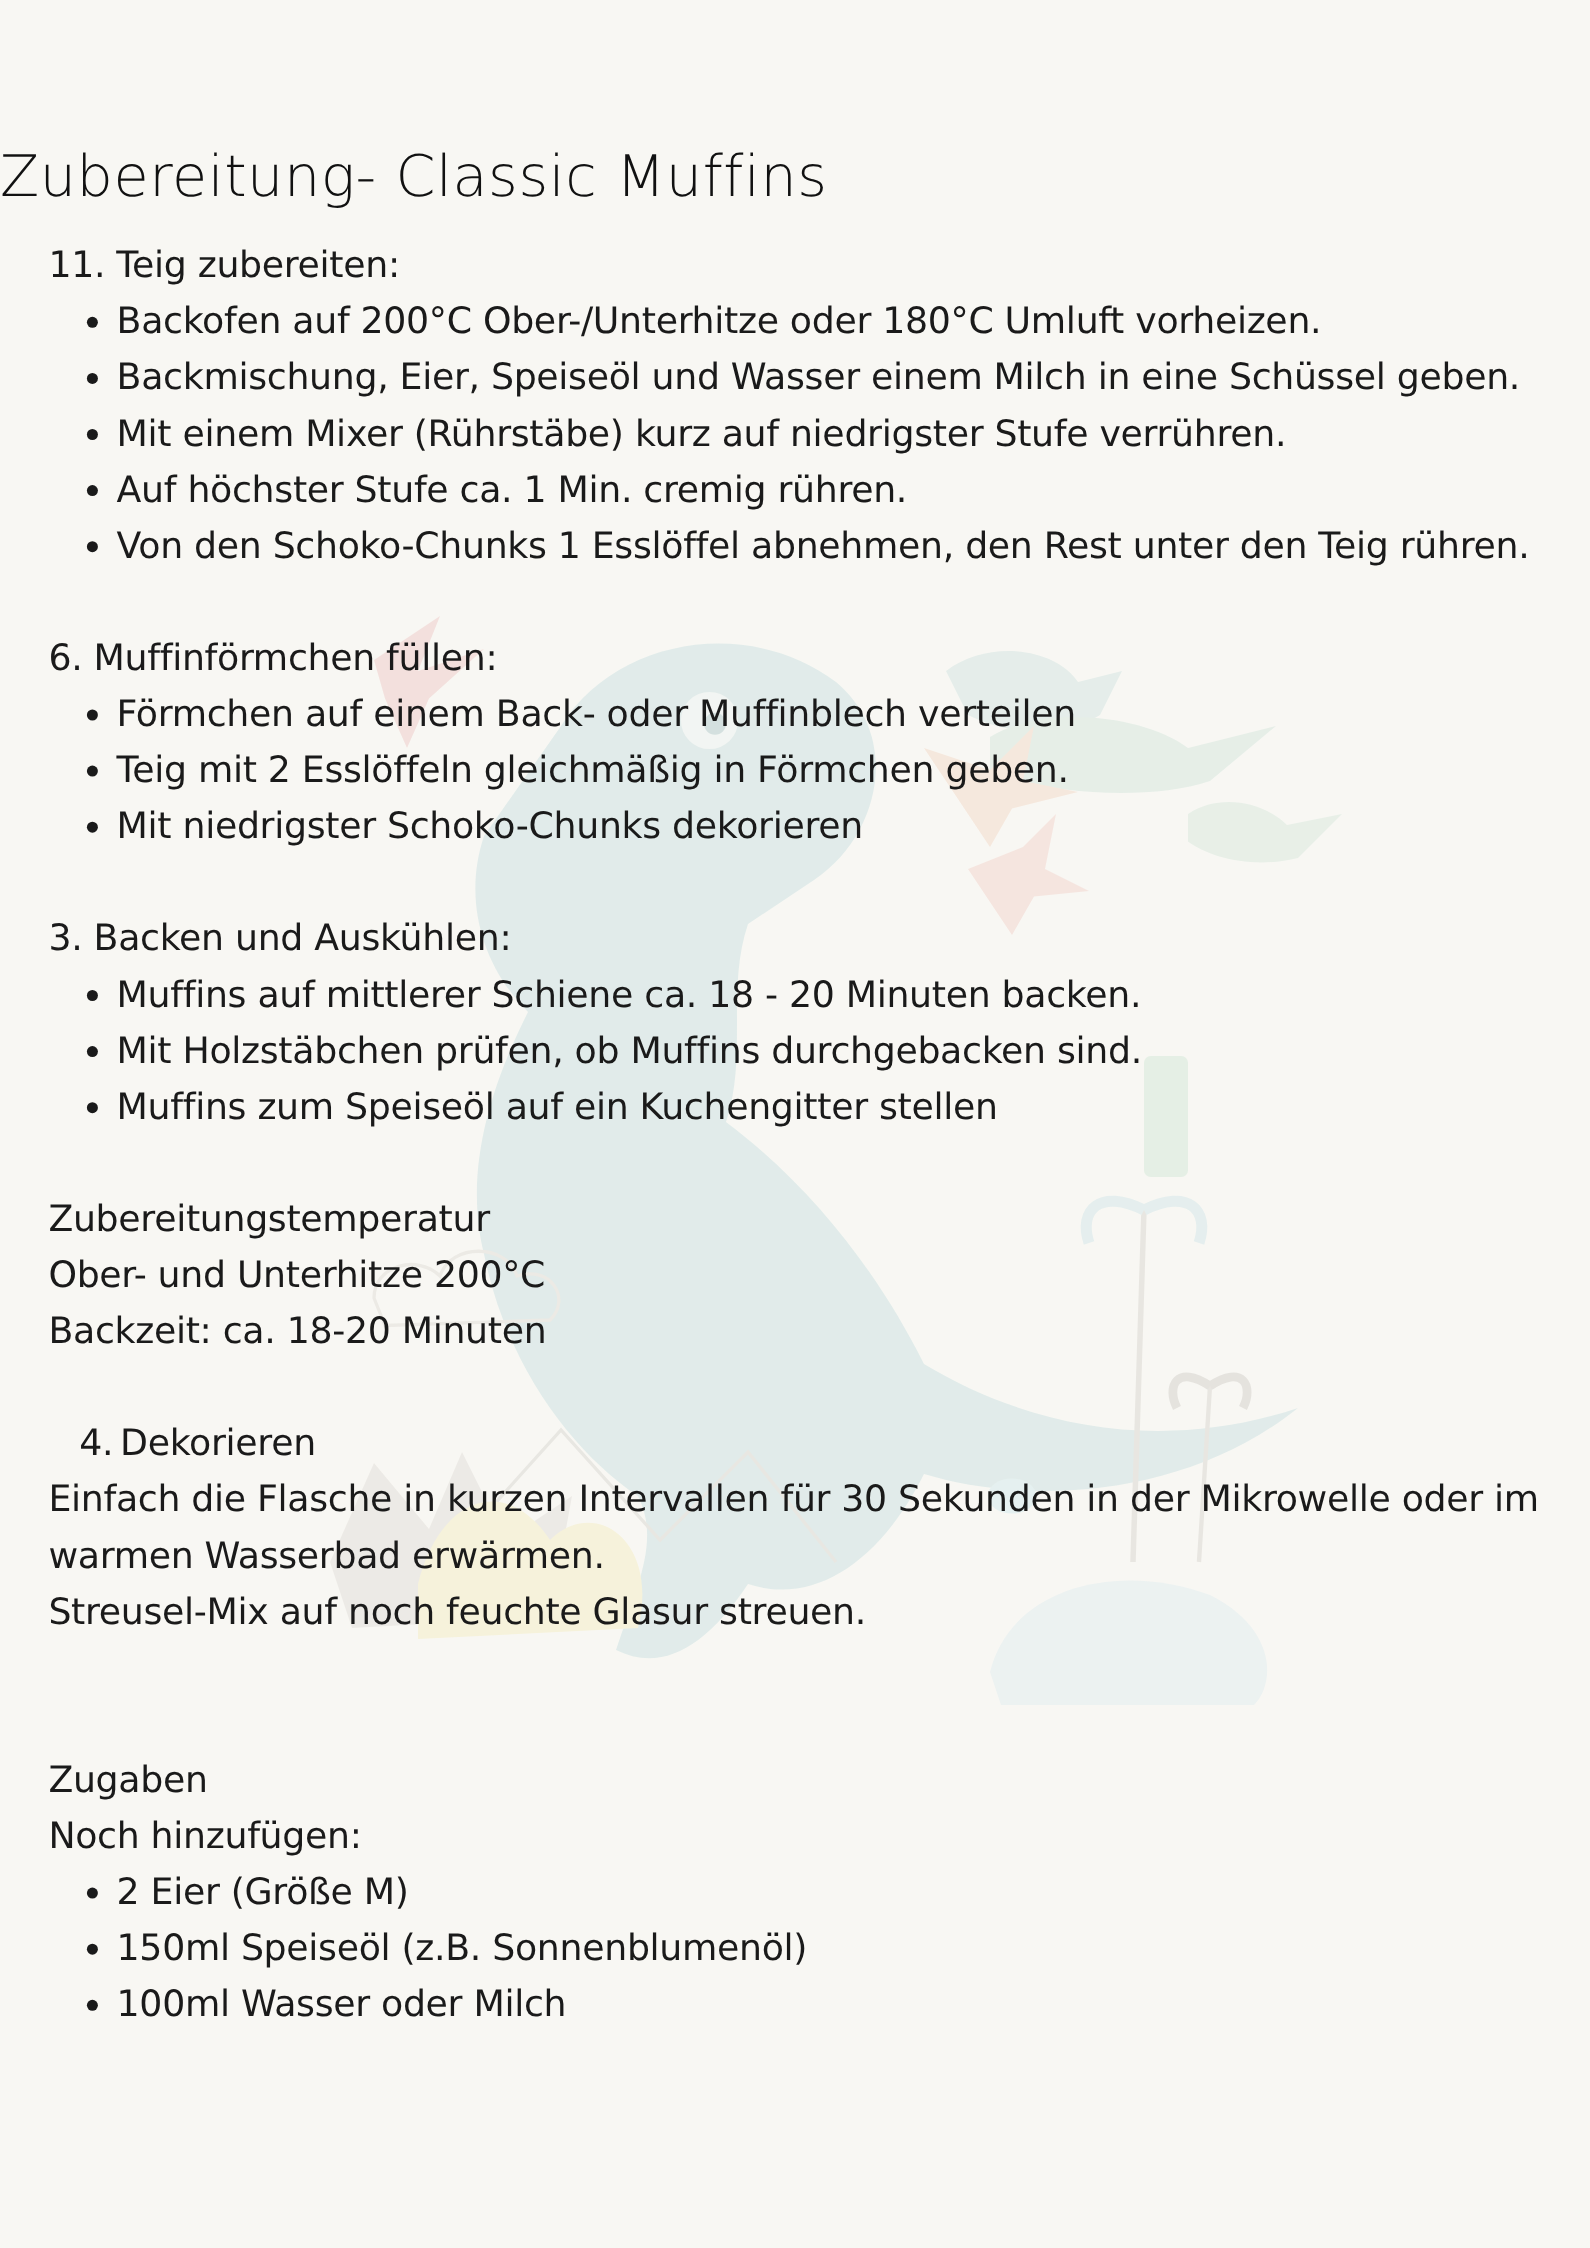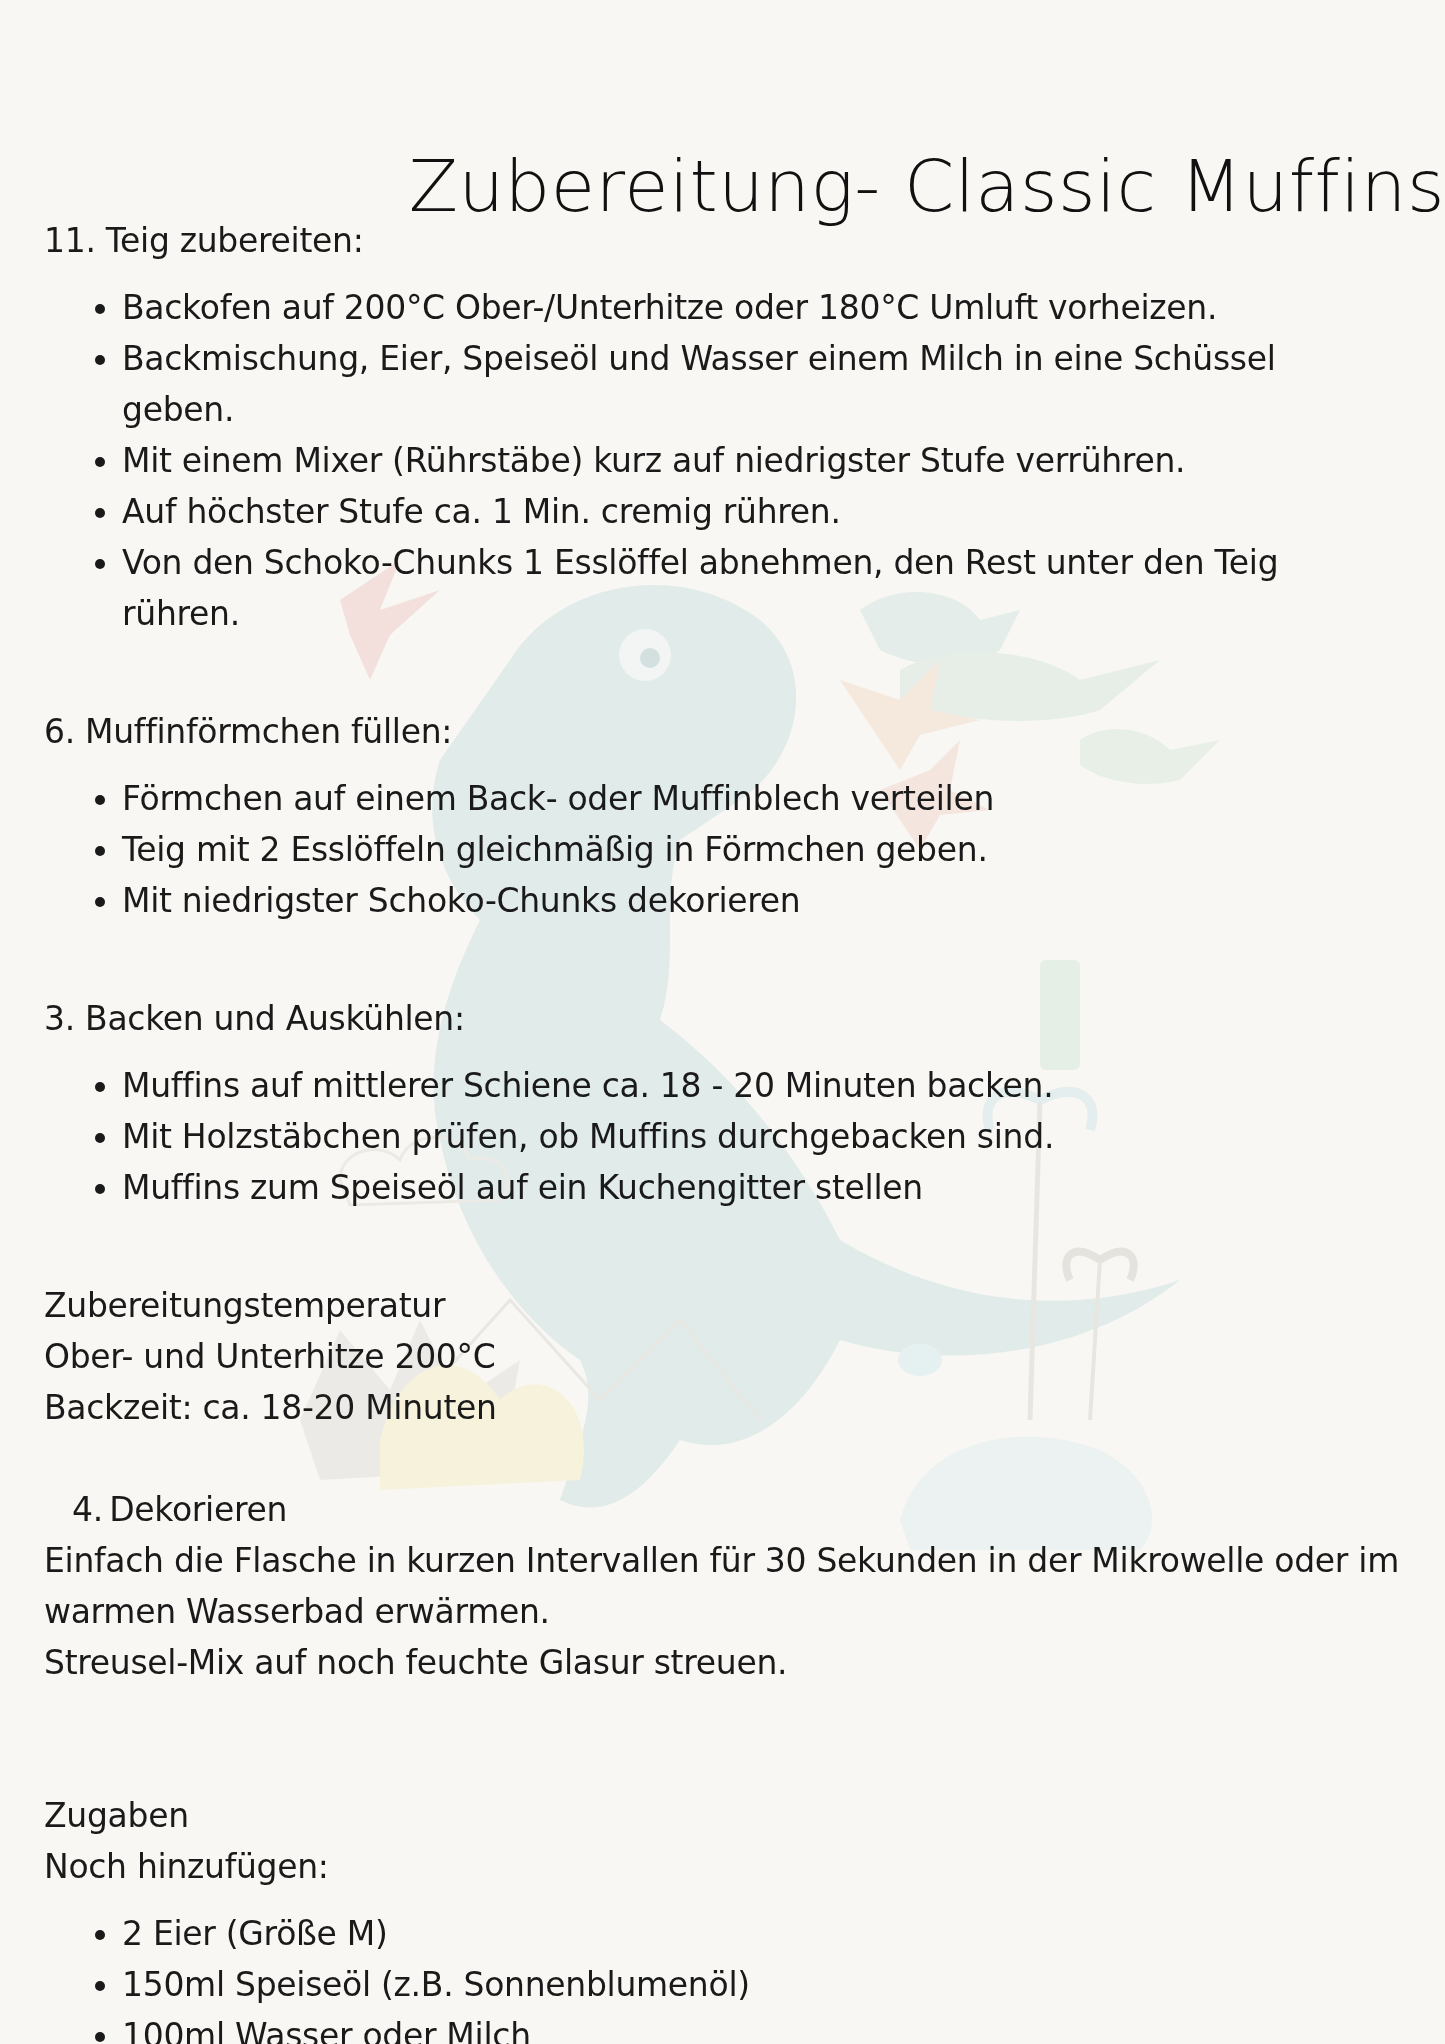--- a/index.html
+++ b/index.html
@@ -9,29 +9,29 @@
     font-family: "DejaVu Sans", sans-serif;
     color: #1a1a1a;
   }
   .bg-art {
     position: absolute; left: 40px; top: 540px; width: 1360px; height: 1140px;
     z-index: 0; opacity: 0.55;
   }
   .page { position: relative; z-index: 1; }
   .title {
     position: absolute; left: 0; right: 0; top: 96px;
-    text-align: right; font-size: 72px; font-weight: 300; letter-spacing: 0.5px;
+    text-align: left; font-size: 52px; font-weight: 300; letter-spacing: 0.5px;
     color: #111;
   }
   .content {
     position: absolute; left: 44px; top: 215px; width: 1360px;
     font-size: 33px; font-weight: 400; line-height: 51px; letter-spacing: -0.3px;
   }
   .content p { margin: 0; }
-  .content ul { margin: 16px; padding: 0 0 0 62px; }
+  .content ul { margin: 0; padding: 0 0 0 62px; }
   .content li { margin: 0; padding-left: 0; }
   .gap { height: 51px; }
   .gap2 { height: 102px; }
   .indent4 { padding-left: 28px; }
 </style>
 </head>
 <body>
 
 <svg class="bg-art" viewBox="0 0 1360 1140" xmlns="http://www.w3.org/2000/svg">
 

